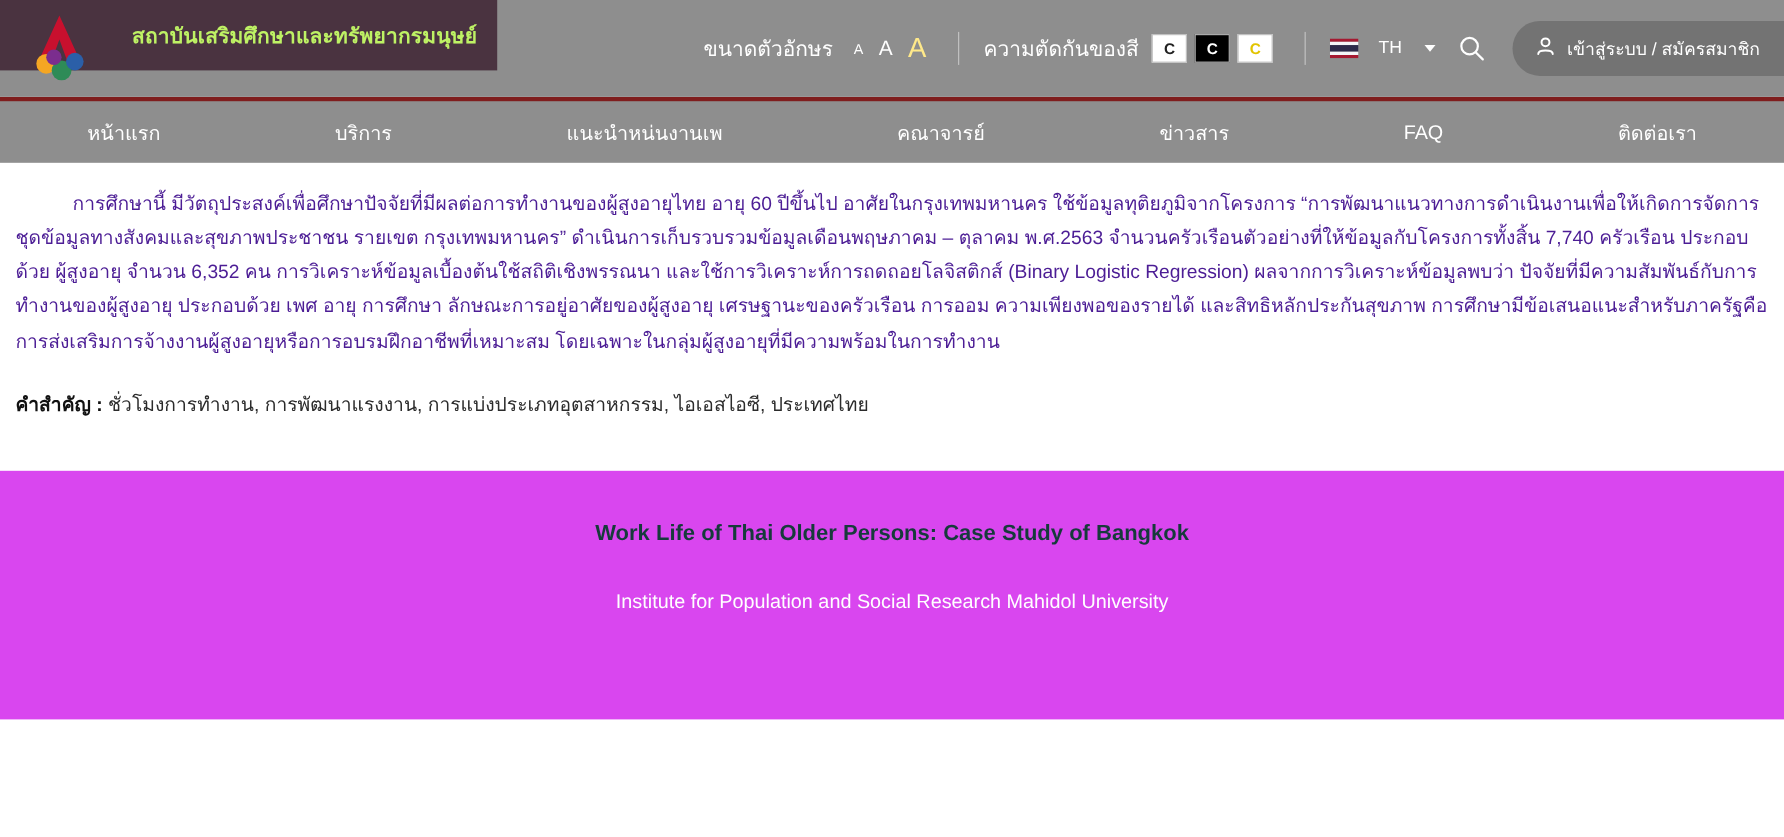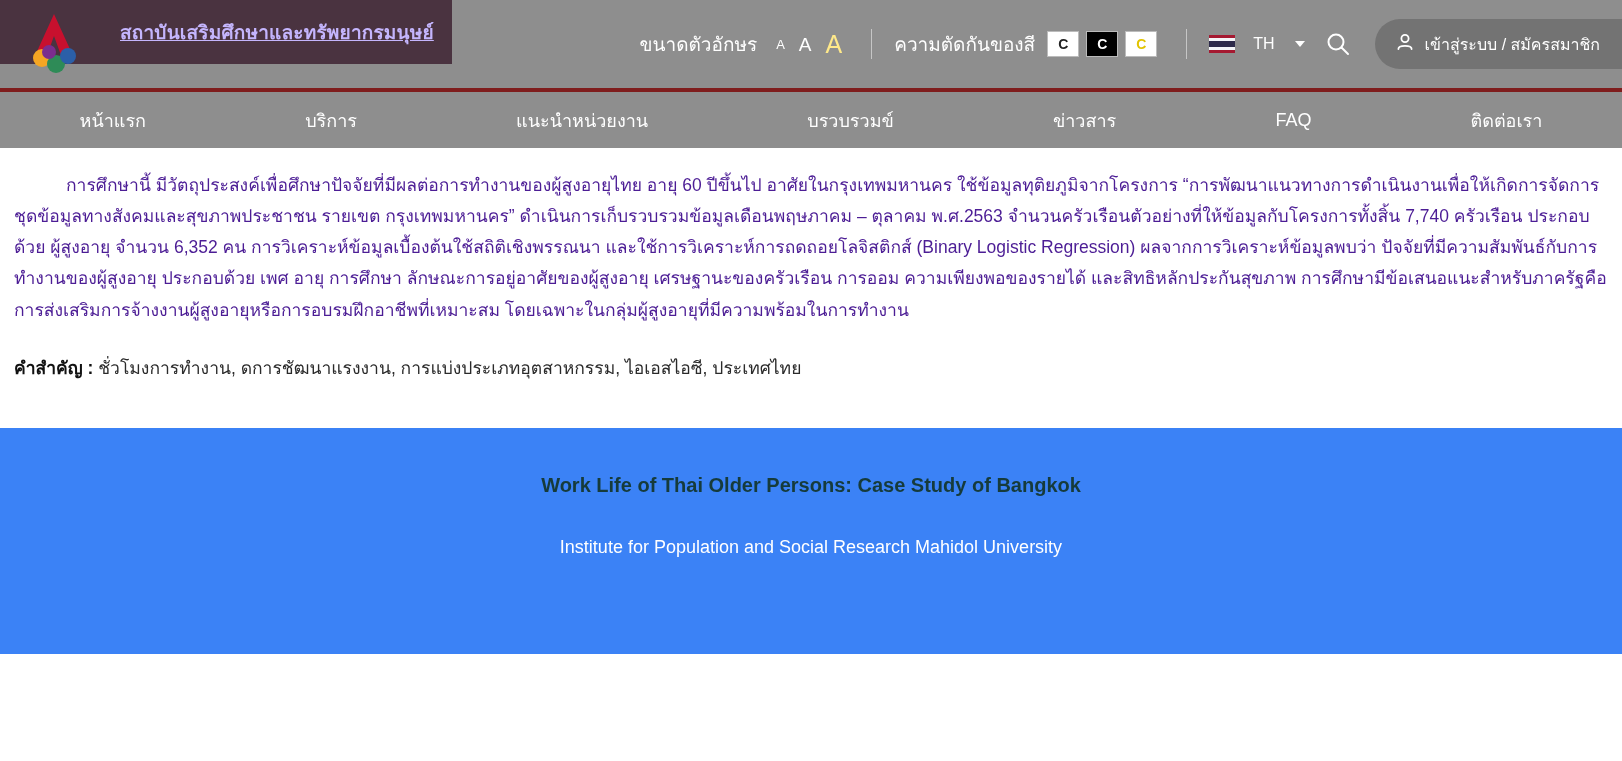--- a/index.html
+++ b/index.html
@@ -35,26 +35,25 @@
   }
   .brand-logo {
     position: absolute;
     left: 18px;
     top: 8px;
     width: 70px;
     height: 70px;
   }
   .brand-title {
     margin-left: 120px;
-    color: #c4b5fd;
+    color: #bef264;
     font-size: 19px;
     font-weight: bold;
     letter-spacing: .2px;
     white-space: nowrap;
-    text-decoration: underline;
   }
 
   .header-tools {
     position: absolute;
     right: 0;
     top: 0;
     height: 88px;
     display: flex;
     align-items: center;
     gap: 0;
@@ -197,21 +196,21 @@
   .keywords {
     margin-top: 28px;
     font-size: 17.5px;
     color: #2b2b2b;
   }
   .keywords b { color: #111111; }
 
   
   .teal-panel {
     margin-top: 46px;
-    background: #3b82f6;
+    background: #d946ef;
     color: #ffffff;
     text-align: center;
     padding: 46px 20px 40px 20px;
     height: 226px;
     box-sizing: border-box;
   }
   .teal-title {
     font-size: 20px;
     font-weight: bold;
     margin: 0 0 40px 0;
@@ -297,34 +296,34 @@
       <span>เข้าสู่ระบบ / สมัครสมาชิก</span>
     </div>
 
   </div>
 </div>
 
 <nav class="main-nav">
   <div class="nav-inner">
     <span class="nav-item">หน้าแรก</span>
     <span class="nav-item">บริการ</span>
-    <span class="nav-item">แนะนำหน่วยงาน</span>
-    <span class="nav-item">บรวบรวมข์</span>
+    <span class="nav-item">แนะนำหน่นงานเพ</span>
+    <span class="nav-item">คณาจารย์</span>
     <span class="nav-item">ข่าวสาร</span>
     <span class="nav-item">FAQ</span>
     <span class="nav-item">ติดต่อเรา</span>
   </div>
 </nav>
 
 <main class="content">
 
   <p class="abstract-body"><span class="indent"></span><span>การศึกษานี้ มีวัตถุประสงค์เพื่อศึกษาปัจจัยที่มีผลต่อการทำงานของผู้สูงอายุไทย อายุ 60 ปีขึ้นไป อาศัยในกรุงเทพมหานคร ใช้ข้อมูลทุติยภูมิจากโครงการ “การพัฒนาแนวทางการดำเนินงานเพื่อให้เกิดการจัดการชุดข้อมูลทางสังคมและสุขภาพประชาชน รายเขต กรุงเทพมหานคร” ดำเนินการเก็บรวบรวมข้อมูลเดือนพฤษภาคม – ตุลาคม พ.ศ.2563 จำนวนครัวเรือนตัวอย่างที่ให้ข้อมูลกับโครงการทั้งสิ้น 7,740 ครัวเรือน ประกอบด้วย ผู้สูงอายุ จำนวน 6,352 คน การวิเคราะห์ข้อมูลเบื้องต้นใช้สถิติเชิงพรรณนา และใช้การวิเคราะห์การถดถอยโลจิสติกส์ (Binary Logistic Regression) ผลจากการวิเคราะห์ข้อมูลพบว่า ปัจจัยที่มีความสัมพันธ์กับการทำงานของผู้สูงอายุ ประกอบด้วย เพศ อายุ การศึกษา ลักษณะการอยู่อาศัยของผู้สูงอายุ เศรษฐานะของครัวเรือน การออม ความเพียงพอของรายได้ และสิทธิหลักประกันสุขภาพ การศึกษามีข้อเสนอแนะสำหรับภาครัฐคือการส่งเสริมการจ้างงานผู้สูงอายุหรือการอบรมฝึกอาชีพที่เหมาะสม โดยเฉพาะในกลุ่มผู้สูงอายุที่มีความพร้อมในการทำงาน</span></p>
 
   <p class="keywords">
     <b>คำสำคัญ :</b>
-    <span>ชั่วโมงการทำงาน, ดการชัฒนาแรงงาน, การแบ่งประเภทอุตสาหกรรม, ไอเอสไอซี, ประเทศไทย</span>
+    <span>ชั่วโมงการทำงาน, การพัฒนาแรงงาน, การแบ่งประเภทอุตสาหกรรม, ไอเอสไอซี, ประเทศไทย</span>
   </p>
 </main>
 
 <section class="teal-panel">
   <h3 class="teal-title">Work Life of Thai Older Persons: Case Study of Bangkok</h3>
   <div class="teal-affil">Institute for Population and Social Research Mahidol University</div>
 </section>
 
 </body></html>

